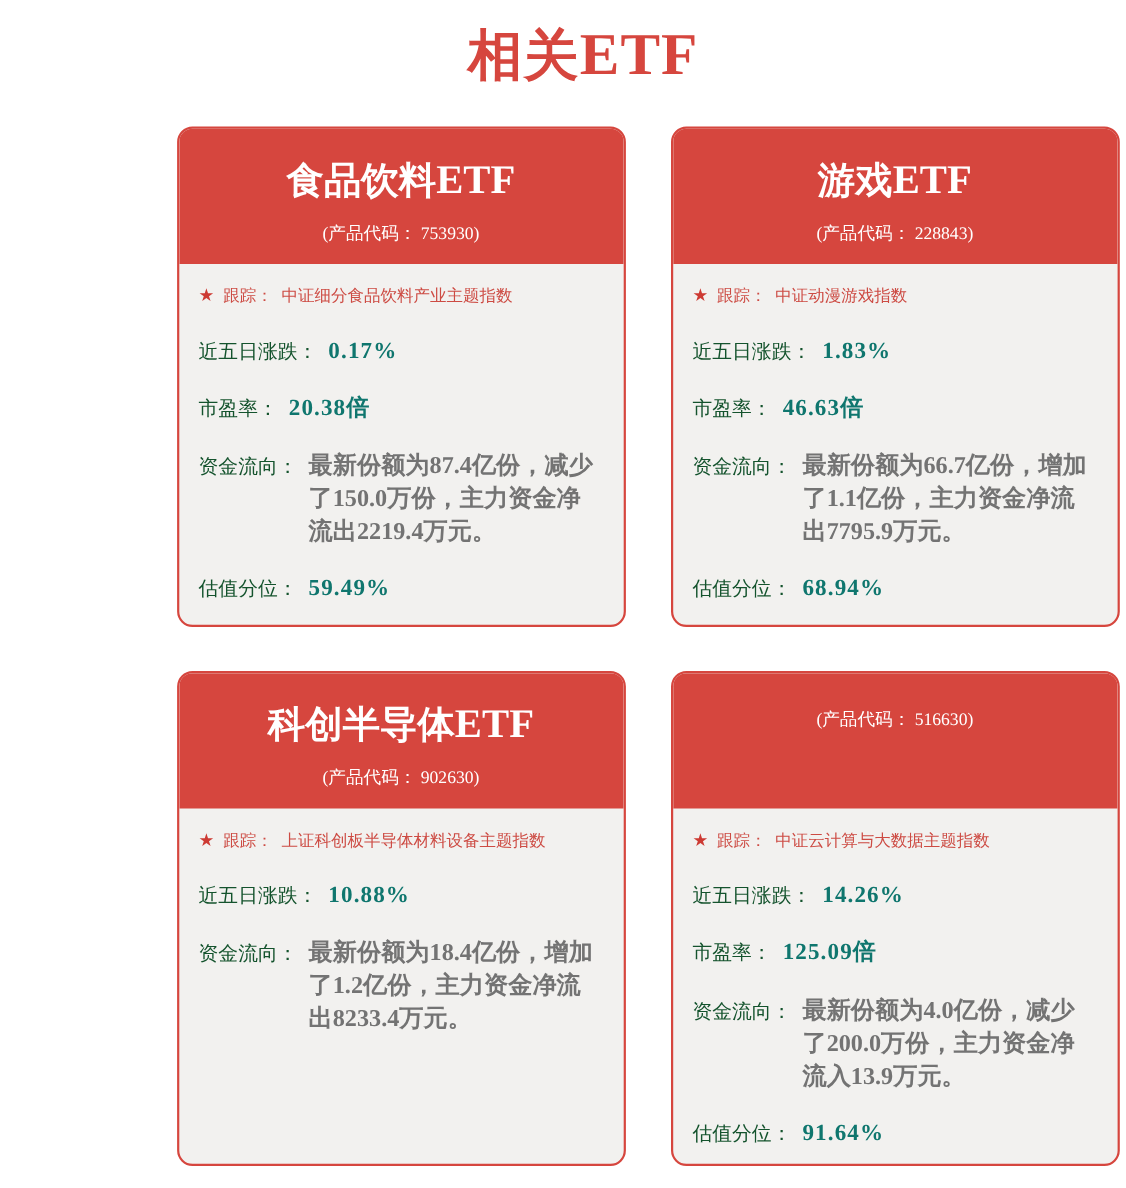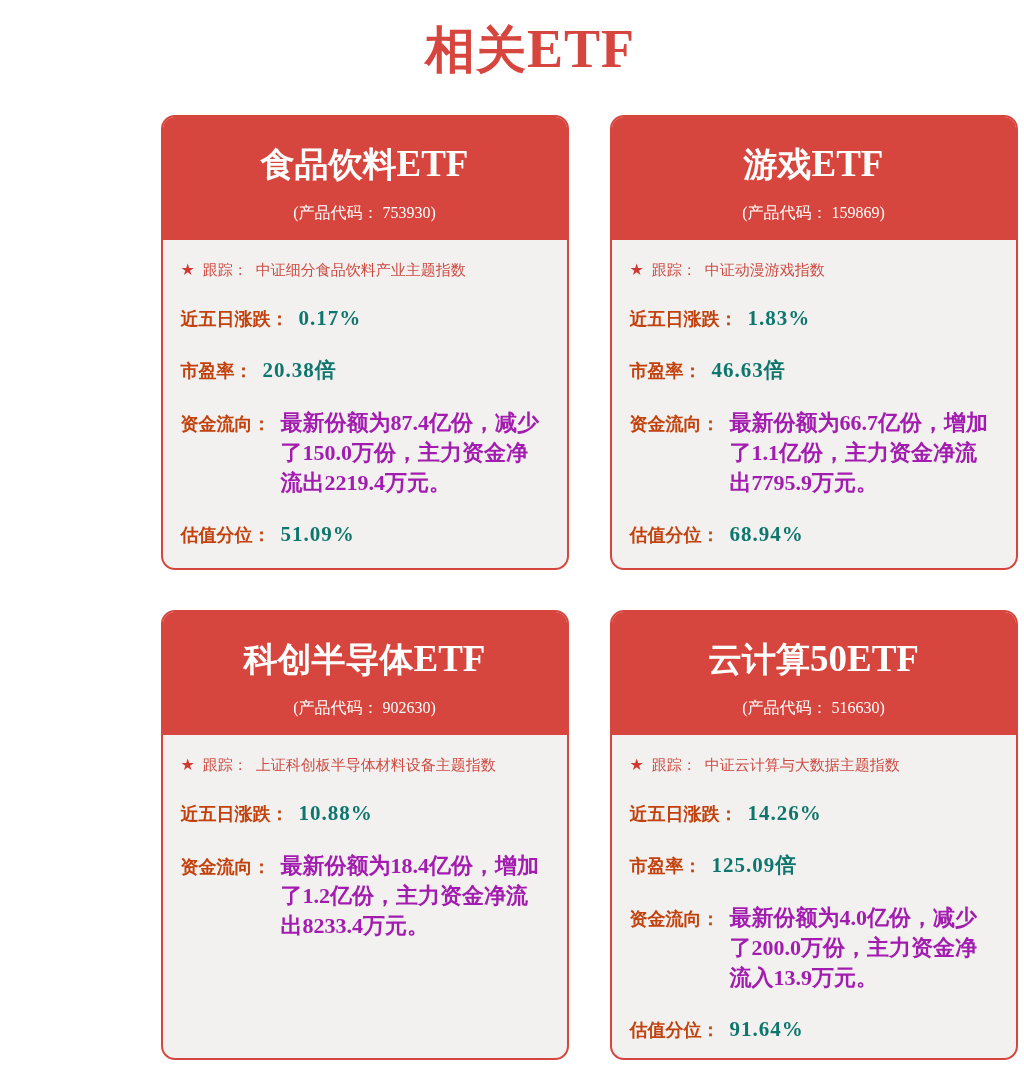--- a/index.html
+++ b/index.html
@@ -100,37 +100,37 @@
   }
   .track-label { margin-right: 8px; }
 
   
   .stat-row {
     display: flex;
     align-items: baseline;
     margin-bottom: 24px;
   }
   .stat-label {
-    color: #c2410c;
-    font-weight: bold;
+    color: #14532d;
+    font-weight: normal;
     font-size: 18px;
     line-height: 25px;
     flex: 0 0 auto;
     margin-right: 10px;
     white-space: nowrap;
   }
   .stat-value {
     color: #0f766e;
     font-weight: bold;
     font-size: 21px;
     font-family: "Liberation Serif", "DejaVu Serif", serif;
     letter-spacing: 1px;
   }
   .flow-value {
-    color: #a21caf;
+    color: #737373;
     font-weight: bold;
     font-size: 22px;
     line-height: 30px;
     font-family: "Liberation Serif", "DejaVu Serif", serif;
     flex: 1 1 auto;
   }
 </style>
 </head>
 <body>
 
@@ -156,29 +156,29 @@
       <div class="stat-row">
         <span class="stat-label">市盈率：</span>
         <span class="stat-value">20.38倍</span>
       </div>
       <div class="stat-row">
         <span class="stat-label">资金流向：</span>
         <span class="flow-value">最新份额为87.4亿份，减少了150.0万份，主力资金净流出2219.4万元。</span>
       </div>
       <div class="stat-row">
         <span class="stat-label">估值分位：</span>
-        <span class="stat-value">51.09%</span>
+        <span class="stat-value">59.49%</span>
       </div>
     </div>
   </div>
 
   <div class="card">
     <div class="card-header">
       <div class="card-title"><span class="cn">游戏</span><span class="en">ETF</span></div>
-      <div class="card-code">(产品代码： 159869)</div>
+      <div class="card-code">(产品代码： 228843)</div>
     </div>
     <div class="card-body">
       <div class="track-row">
         <span class="star">★</span>
         <span class="track-label">跟踪：</span>
         <span class="track-index">中证动漫游戏指数</span>
       </div>
       <div class="stat-row">
         <span class="stat-label">近五日涨跌：</span>
         <span class="stat-value">1.83%</span>
@@ -215,21 +215,20 @@
       </div>
       <div class="stat-row">
         <span class="stat-label">资金流向：</span>
         <span class="flow-value">最新份额为18.4亿份，增加了1.2亿份，主力资金净流出8233.4万元。</span>
       </div>
     </div>
   </div>
 
   <div class="card">
     <div class="card-header">
-      <div class="card-title"><span class="cn">云计算</span><span class="en">50ETF</span></div>
       <div class="card-code">(产品代码： 516630)</div>
     </div>
     <div class="card-body">
       <div class="track-row">
         <span class="star">★</span>
         <span class="track-label">跟踪：</span>
         <span class="track-index">中证云计算与大数据主题指数</span>
       </div>
       <div class="stat-row">
         <span class="stat-label">近五日涨跌：</span>

